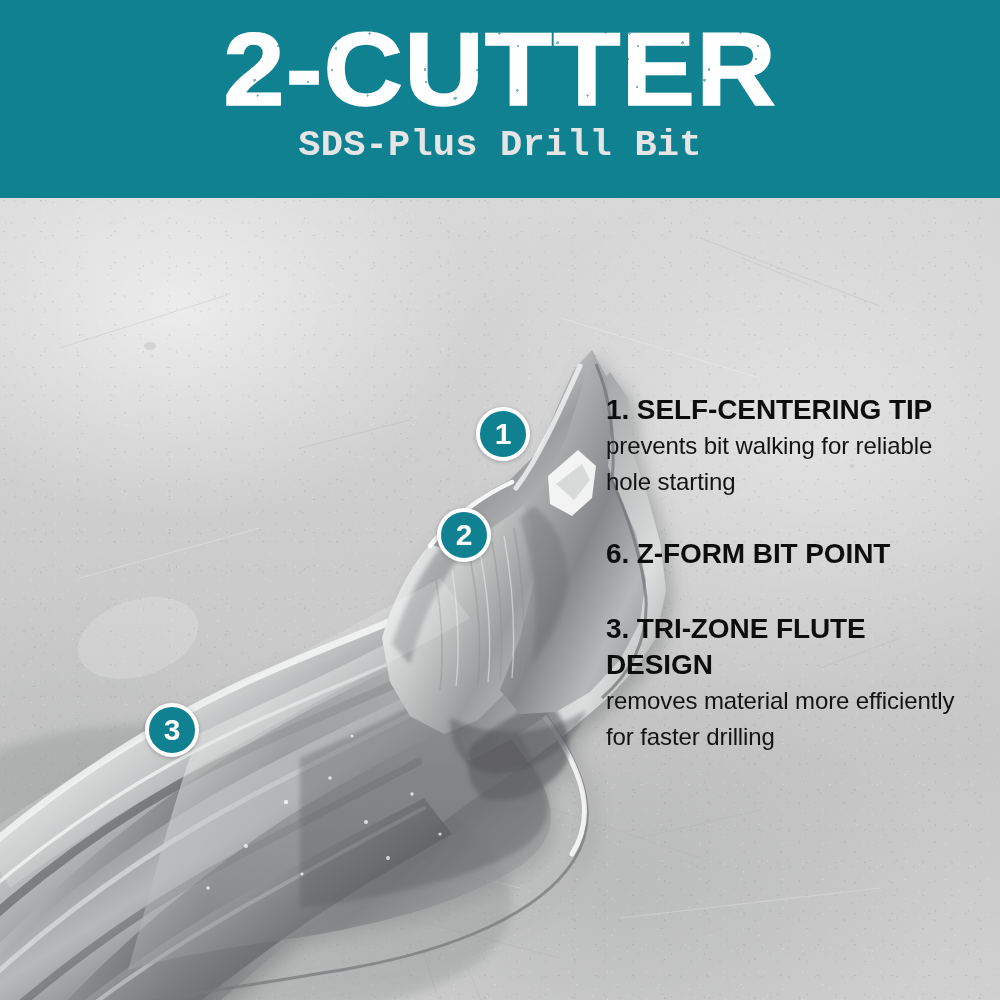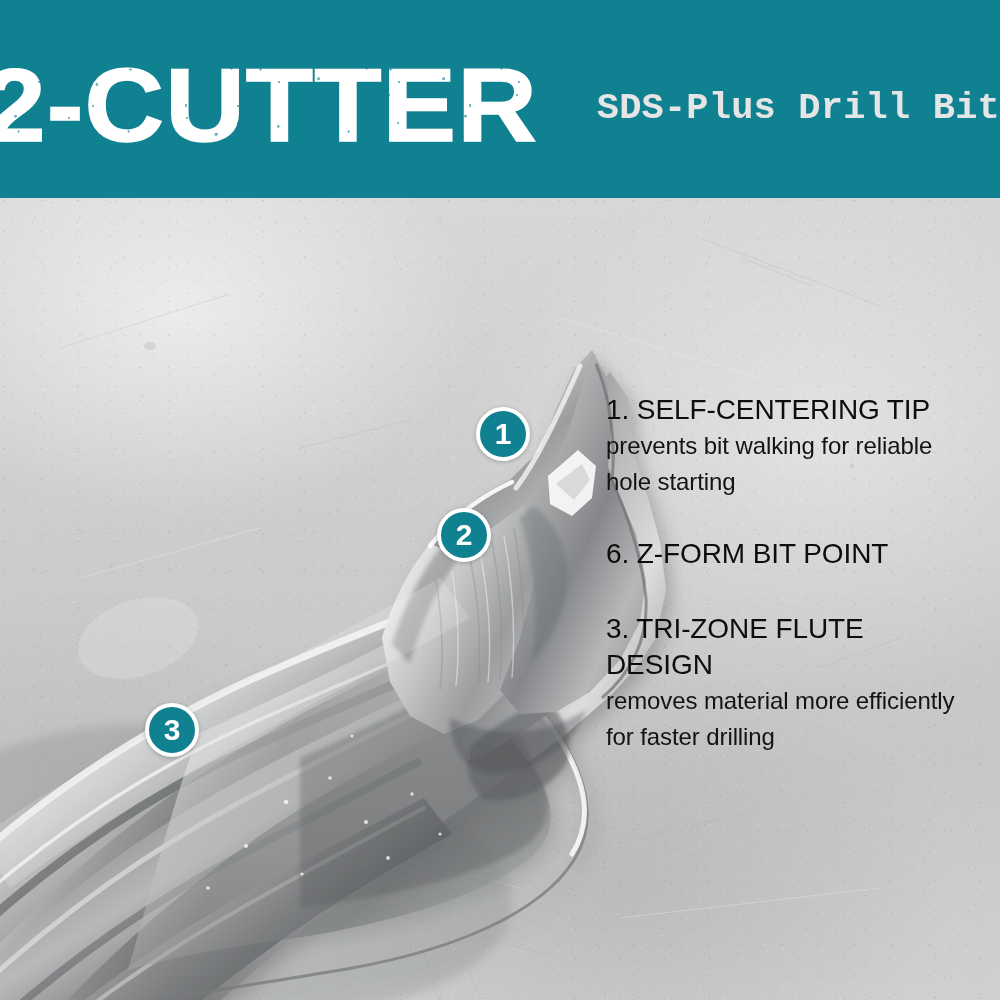--- a/index.html
+++ b/index.html
@@ -28,24 +28,24 @@
     overflow: hidden;
     z-index: 5;
   }
   .header-inner {
     position: absolute;
     left: 0;
     right: 0;
     top: 0;
     bottom: 0;
     display: flex;
-    flex-direction: row;
+    flex-direction: column;
     align-items: center;
-    justify-content: space-between;
-    padding-top: 12px;
+    justify-content: flex-start;
+    padding-top: 19px;
     box-sizing: border-box;
   }
   .main-title {
     position: relative;
     color: #ffffff;
     font-family: "Liberation Sans Narrow", "Liberation Sans", sans-serif;
     font-weight: bold;
     font-size: 104px;
     line-height: 100px;
     letter-spacing: 1px;
@@ -202,21 +202,21 @@
     width: 372px;
     z-index: 6;
   }
   .callout {
     margin-bottom: 36px;
   }
   .callout:last-child { margin-bottom: 0; margin-top: 39px; }
   .callout-title {
     color: #0d0d0d;
     font-family: "Liberation Sans", sans-serif;
-    font-weight: normal;
+    font-weight: bold;
     font-size: 28px;
     line-height: 36px;
     letter-spacing: -0.1px;
   }
   .callout-body {
     color: #131313;
     font-family: "Liberation Sans", sans-serif;
     font-weight: normal;
     font-size: 24px;
     line-height: 36px;

